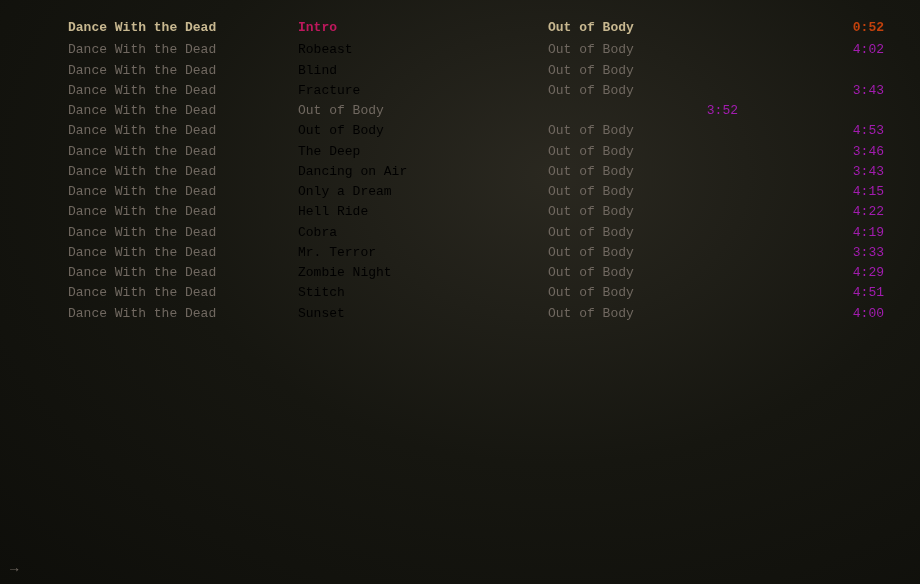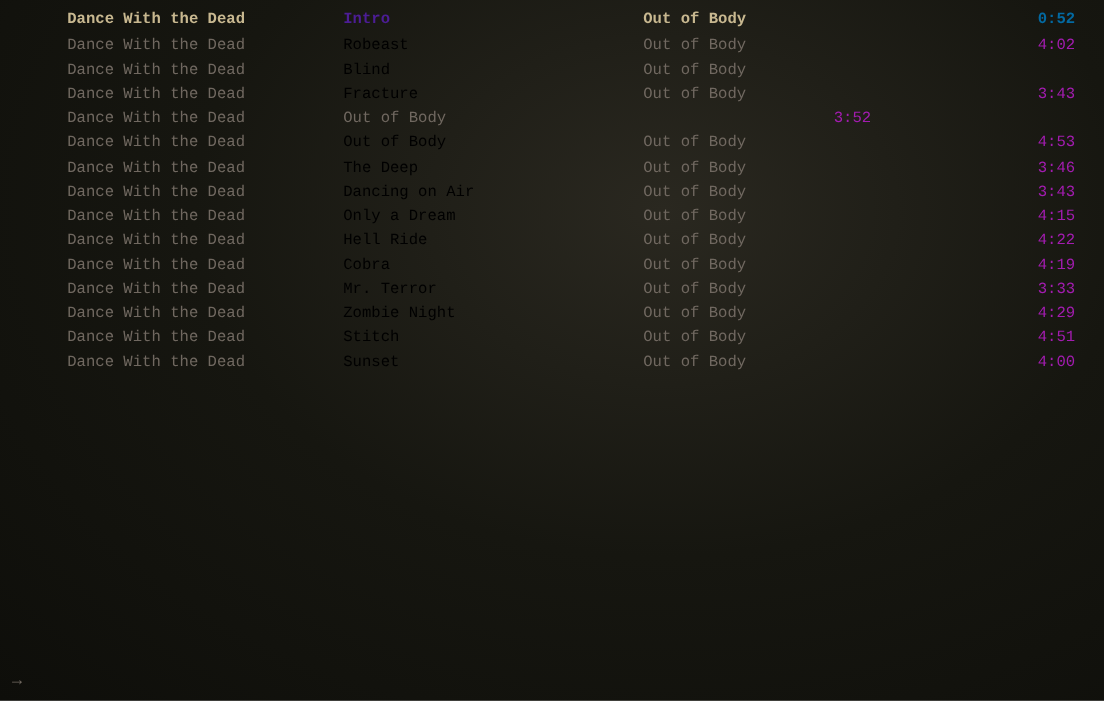--- a/index.html
+++ b/index.html
@@ -14,21 +14,21 @@
       background: #1a1a14;
       background: radial-gradient(ellipse at 60% 30%, #2a2820 0%, #161610 50%, #0e0e0a 100%);
       font-family: 'Courier New', Courier, monospace;
       font-size: 13px;
       color: #8a8070;
       overflow: hidden;
       position: relative;
     }
 
     .track-list {
-      padding: 4px;
+      padding: 16px;
       width: 100%;
     }
 
     .track-row {
       display: grid;
       grid-template-columns: 230px 250px 200px 1fr;
       padding: 2px 10px 2px 52px;
       line-height: 1.25;
     }
 
@@ -50,37 +50,37 @@
 
     .track-row.header .artist {
       color: #c8b890;
     }
 
     .track-row .title {
       color: #000000;
     }
 
     .track-row.header .title {
-      color: #4c1d95;
+      color: #be185d;
     }
 
     .track-row .album {
       color: #706860;
     }
 
     .track-row.header .album {
       color: #c8b890;
     }
 
     .track-row .duration {
       color: #a21caf;
     }
 
     .track-row.header .duration {
-      color: #0369a1;
+      color: #c2410c;
     }
 
     .bottom-arrow {
       position: absolute;
       bottom: 8px;
       left: 10px;
       color: #706860;
       font-size: 14px;
     }
   </style>

